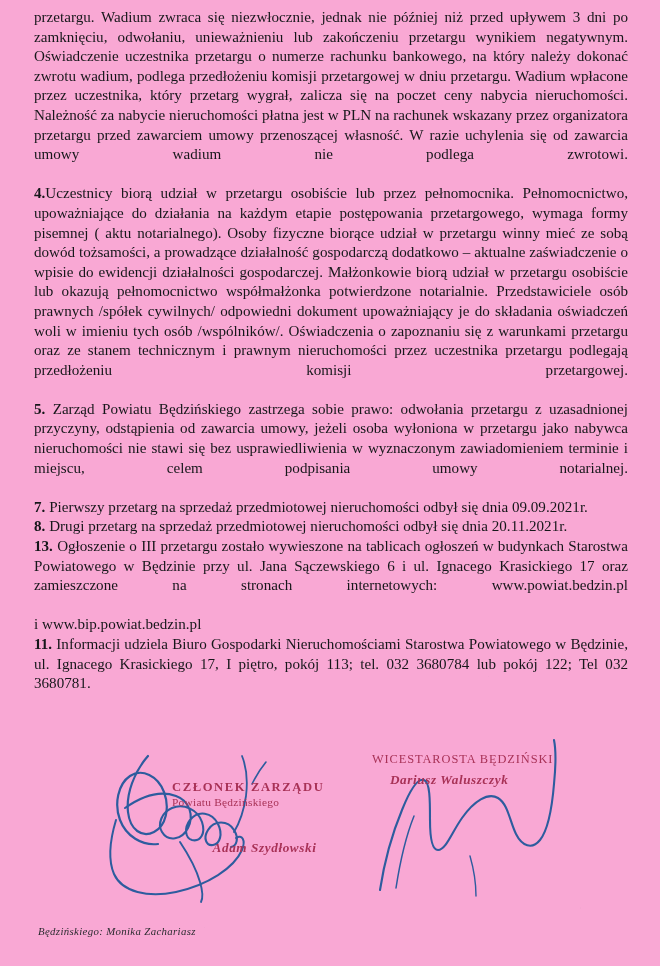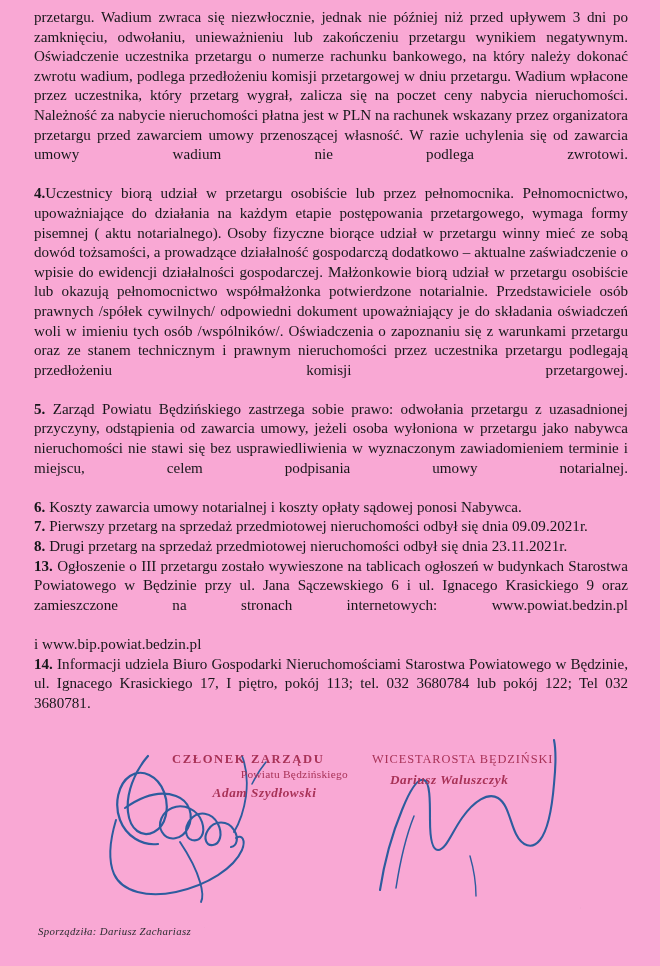--- a/index.html
+++ b/index.html
@@ -63,21 +63,21 @@
     left: 0;
     top: 752px;
     width: 660px;
     height: 150px;
   }
 
   .sig-block {
     position: absolute;
   }
 
-  .sig-left  { left: 172px; top: 0; width: 230px; }
+  .sig-left  { left: 172px; top: 28px; width: 230px; }
   .sig-right { left: 372px; top: 0px;  width: 250px; }
 
   .stamp-line {
     font-family: "Liberation Serif", "DejaVu Serif", serif;
     color: #a83257;
     white-space: nowrap;
     position: relative;
     z-index: 3;
   }
 
@@ -89,31 +89,31 @@
 
   .stamp-title.thin {
     font-weight: normal;
     letter-spacing: 0.9px;
     font-size: 12.4px;
   }
 
   .stamp-sub {
     font-size: 11.4px;
     letter-spacing: 0.25px;
-    text-align: right;
+    text-align: left;
     width: 176px;
     margin-top: 1px;
   }
 
   .stamp-name {
     font-size: 13.2px;
     font-style: italic;
     font-weight: bold;
     letter-spacing: 0.6px;
-    margin-top: 5px;
+    margin-top: 32px;
     text-align: center;
     width: 185px;
   }
 
   .sig-right .stamp-name {
     margin-top: 5px;
     width: 220px;
     text-align: left;
     padding-left: 18px;
   }
@@ -165,32 +165,31 @@
 
   <div class="doc-body">
 
     <p class="para">przetargu. Wadium zwraca się niezwłocznie, jednak nie później niż przed upływem 3 dni po zamknięciu, odwołaniu, unieważnieniu lub zakończeniu przetargu wynikiem negatywnym. Oświadczenie uczestnika przetargu o numerze rachunku bankowego, na który należy dokonać zwrotu wadium, podlega przedłożeniu komisji przetargowej w dniu przetargu. Wadium wpłacone przez uczestnika, który przetarg wygrał, zalicza się na poczet ceny nabycia nieruchomości. Należność za nabycie nieruchomości płatna jest w PLN na rachunek wskazany przez organizatora przetargu przed zawarciem umowy przenoszącej własność. W razie uchylenia się od zawarcia umowy wadium nie podlega zwrotowi.</p>
 
 
     <p class="para"><span class="num">4.</span><span>Uczestnicy biorą udział w przetargu osobiście lub przez pełnomocnika. Pełnomocnictwo, upoważniające do działania na każdym etapie postępowania przetargowego, wymaga formy pisemnej ( aktu notarialnego). Osoby fizyczne  biorące udział w przetargu winny mieć ze sobą dowód tożsamości, a prowadzące działalność gospodarczą dodatkowo – aktualne zaświadczenie o wpisie do ewidencji działalności gospodarczej. Małżonkowie biorą udział w przetargu osobiście lub okazują pełnomocnictwo współmałżonka potwierdzone notarialnie. Przedstawiciele osób prawnych /spółek cywilnych/ odpowiedni dokument upoważniający je do składania oświadczeń woli w imieniu tych osób /wspólników/. Oświadczenia o zapoznaniu się z warunkami przetargu oraz  ze stanem technicznym i prawnym nieruchomości przez uczestnika przetargu podlegają przedłożeniu komisji przetargowej.</span></p>
 
     <p class="para"><span class="num">5.</span><span> Zarząd Powiatu Będzińskiego zastrzega sobie prawo: odwołania przetargu z uzasadnionej przyczyny, odstąpienia od zawarcia umowy, jeżeli osoba wyłoniona w przetargu jako nabywca nieruchomości nie stawi się bez usprawiedliwienia w wyznaczonym zawiadomieniem terminie i miejscu, celem podpisania umowy notarialnej.</span></p>
 
-    <p class="para nostretch"><span class="num">6.</span><span> Koszty zawarcia umowy notarialnej i koszty opłaty sądowej ponosi Nabywca.</span></p>
 
     <p class="para nostretch"><span class="num">7.</span><span> Pierwszy przetarg na sprzedaż przedmiotowej nieruchomości odbył się dnia 09.09.2021r.</span></p>
 
-    <p class="para nostretch"><span class="num">8.</span><span> Drugi przetarg na sprzedaż przedmiotowej nieruchomości odbył się dnia 23.11.2021r.</span></p>
-
-
-    <p class="para"><span class="num">13.</span><span> Ogłoszenie o III przetargu zostało wywieszone na tablicach ogłoszeń w budynkach Starostwa Powiatowego w Będzinie przy ul. Jana Sączewskiego 6 i ul. Ignacego Krasickiego 9 oraz zamieszczone na stronach internetowych: www.powiat.bedzin.pl</span></p>
+    <p class="para nostretch"><span class="num">8.</span><span> Drugi przetarg na sprzedaż przedmiotowej nieruchomości odbył się dnia 20.11.2021r.</span></p>
+
+
+    <p class="para"><span class="num">13.</span><span> Ogłoszenie o III przetargu zostało wywieszone na tablicach ogłoszeń w budynkach Starostwa Powiatowego w Będzinie przy ul. Jana Sączewskiego 6 i ul. Ignacego Krasickiego 17 oraz zamieszczone na stronach internetowych: www.powiat.bedzin.pl</span></p>
 
     <p class="para nostretch">i www.bip.powiat.bedzin.pl</p>
 
-    <p class="para"><span class="num">14.</span><span> Informacji udziela Biuro Gospodarki Nieruchomościami Starostwa Powiatowego w Będzinie, ul. Ignacego Krasickiego 17, I piętro, pokój 113; tel. 032 3680784 lub pokój 122; Tel 032 3680781.</span></p>
+    <p class="para"><span class="num">11.</span><span> Informacji udziela Biuro Gospodarki Nieruchomościami Starostwa Powiatowego w Będzinie, ul. Ignacego Krasickiego 17, I piętro, pokój 113; tel. 032 3680784 lub pokój 122; Tel 032 3680781.</span></p>
 
   </div>
 
   <div class="signatures">
 
     <div class="ink ink-left">
       <svg width="260" height="150" viewBox="0 0 260 150" aria-hidden="true">
         <path d="M118 10 C104 26, 96 48, 98 66 C100 84, 112 92, 124 86 C136 80, 140 62, 134 46 C128 30, 112 22, 100 30 C88 38, 84 58, 90 74 C96 90, 112 100, 128 98" stroke-width="2.2"></path>
         <path d="M95 62 C112 50, 130 44, 146 50 C160 55, 164 70, 158 82 C152 94, 138 96, 132 86 C127 78, 132 66, 142 62 C154 57, 168 64, 172 76 C176 88, 170 96, 162 94 C155 92, 154 82, 160 74 C168 64, 182 66, 188 78 C193 88, 190 98, 183 99 C176 100, 173 92, 178 84 C184 74, 198 74, 204 84 C209 92, 207 100, 201 101" stroke-width="2.1"></path>
         <path d="M204 86 C210 76, 214 64, 216 50 C218 34, 216 20, 212 10" stroke-width="1.8"></path>
@@ -214,15 +213,15 @@
       </svg>
     </div>
 
     <div class="sig-block sig-right">
       <div class="stamp-line stamp-title thin">WICESTAROSTA BĘDZIŃSKI</div>
       <div class="stamp-line stamp-name">Dariusz Waluszczyk</div>
     </div>
 
   </div>
 
-  <div class="footer-note">Sporządziła: Dariusz Zachariasz</div>
+  <div class="footer-note">Będzińskiego: Monika Zachariasz</div>
 
 </div>
 
 </body></html>

